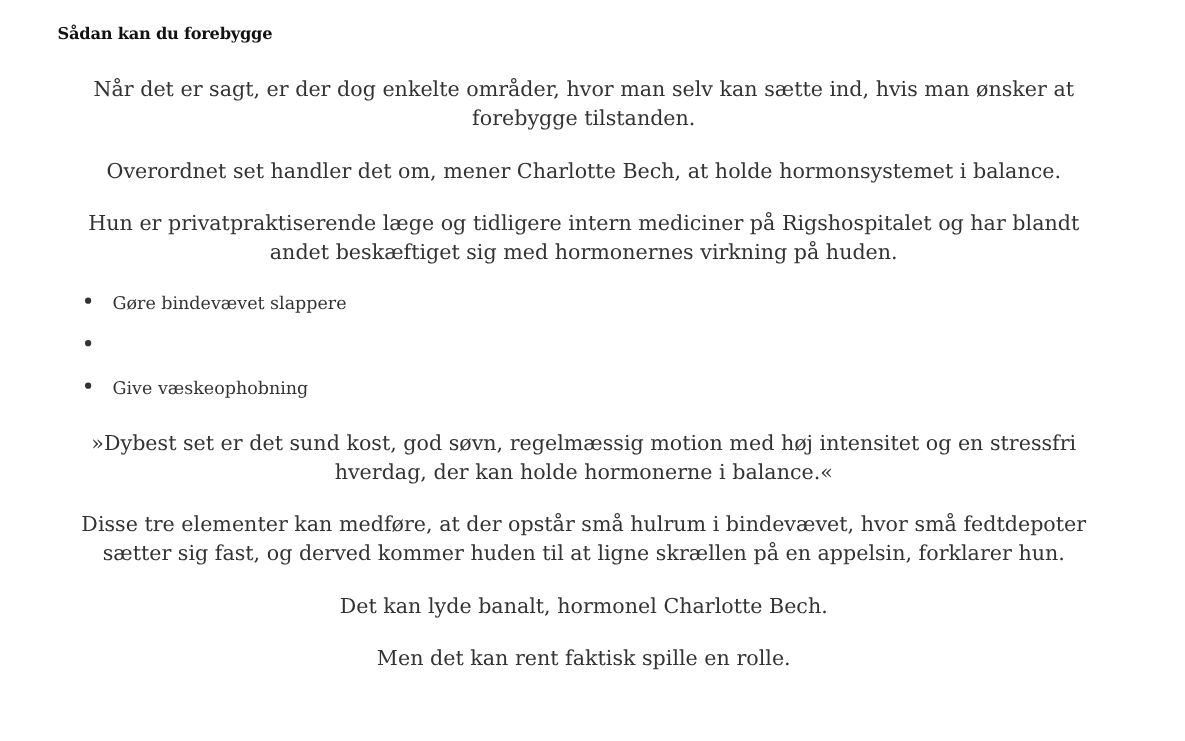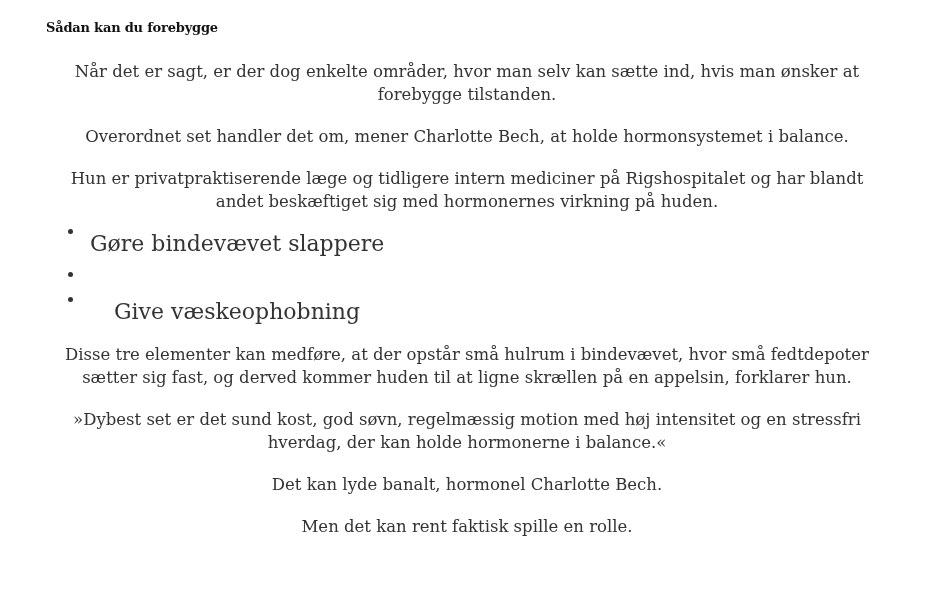--- a/index.html
+++ b/index.html
@@ -34,29 +34,28 @@
     max-width: 842px;
     text-align: center;
   }
   .article ul {
     list-style: none;
     margin: 1px 0 20px 0;
     padding: 0;
   }
   .article li {
     display: flex;
-    align-items: flex-start;
-    font-size: 22px;
+    align-items: center;
+    font-size: 14px;
     color: #333333;
     line-height: 23px;
     margin: 0 0 20px 0;
   }
   .article li:last-child {
     margin-bottom: 0;
-    gap: 24px;
   }
   .bullet {
     display: inline-block;
     width: 5px;
     height: 5px;
     border-radius: 50%;
     background: #333333;
     margin-left: 22px;
     margin-right: 17px;
     flex: 0 0 auto;
@@ -85,21 +84,21 @@
     </li>
     <li>
       <span class="bullet"></span>
     </li>
     <li>
       <span class="bullet"></span>
       <span>Give væskeophobning</span>
     </li>
   </ul>
 
+  <p>»Dybest set er det sund kost, god søvn, regelmæssig motion med høj intensitet og en stressfri hverdag, der kan holde hormonerne i balance.«</p>
+
   <p>Disse tre elementer kan medføre, at der opstår små hulrum i bindevævet, hvor små fedtdepoter sætter sig fast, og derved kommer huden til at ligne skrællen på en appelsin, forklarer hun.</p>
-
-  <p>»Dybest set er det sund kost, god søvn, regelmæssig motion med høj intensitet og en stressfri hverdag, der kan holde hormonerne i balance.«</p>
 
   <p>Det kan lyde banalt, hormonel Charlotte Bech.</p>
 
   <p>Men det kan rent faktisk spille en rolle.</p>
 
 </div>
 
 </body></html>

